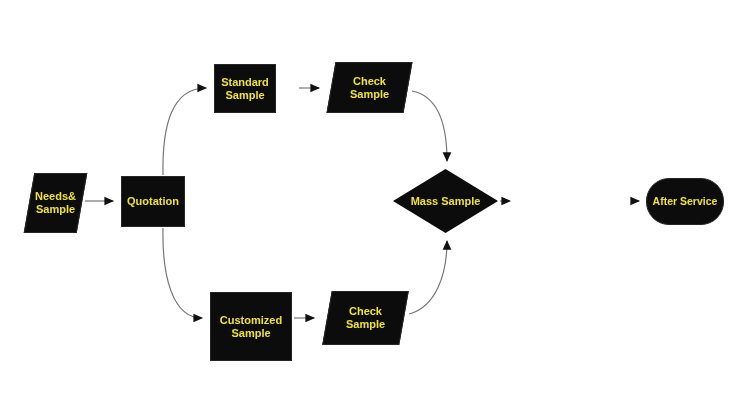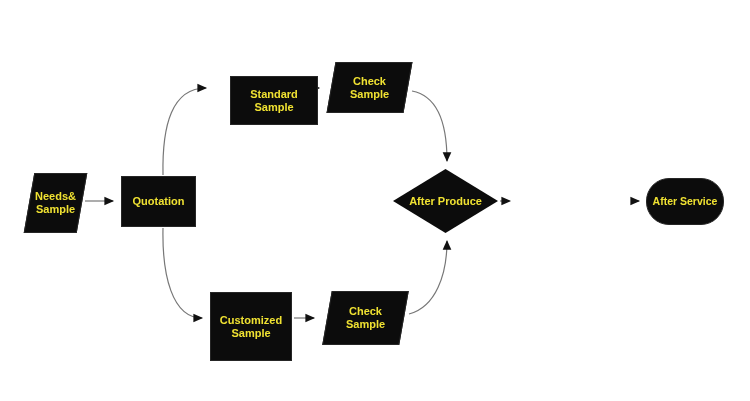--- a/index.html
+++ b/index.html
@@ -82,28 +82,28 @@
   </svg>
 
   <div class="node para-sm" style="left:24px; top:173px; width:63px; height:60px;">
     <div class="shape-bg"></div>
     <div class="label">
       <span>Needs&amp;</span>
       <span>Sample</span>
     </div>
   </div>
 
-  <div class="node rect" style="left:121px; top:176px; width:75px; height:51px;">
+  <div class="node rect" style="left:121px; top:176px; width:64px; height:51px;">
     <div class="shape-bg"></div>
     <div class="label">
       <span>Quotation</span>
     </div>
   </div>
 
-  <div class="node rect" style="left:214px; top:76px; width:88px; height:49px;margin-left:16px;">
+  <div class="node rect" style="left:214px; top:64px; width:62px; height:49px;">
     <div class="shape-bg"></div>
     <div class="label">
       <span>Standard</span>
       <span>Sample</span>
     </div>
   </div>
 
   <div class="node para-sm" style="left:326px; top:62px; width:87px; height:51px;">
     <div class="shape-bg"></div>
     <div class="label">
@@ -124,21 +124,21 @@
     <div class="shape-bg"></div>
     <div class="label">
       <span>Check</span>
       <span>Sample</span>
     </div>
   </div>
 
   <div class="node diamond" style="left:393px; top:169px; width:105px; height:64px;">
     <div class="shape-bg"></div>
     <div class="label">
-      <span>After Produce</span>
+      <span>Mass Sample</span>
     </div>
   </div>
 
 
   <div class="node stadium" style="left:646px; top:178px; width:78px; height:47px;">
     <div class="shape-bg"></div>
     <div class="label">
       <span>After Service</span>
     </div>
   </div>

